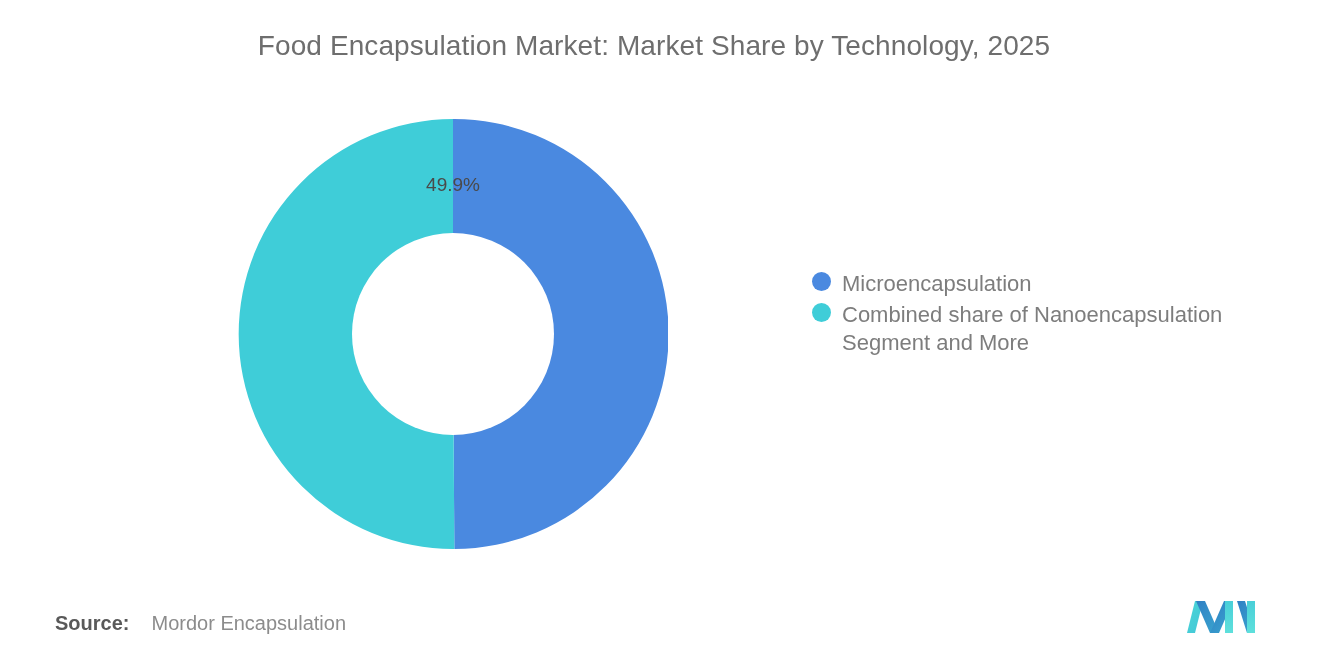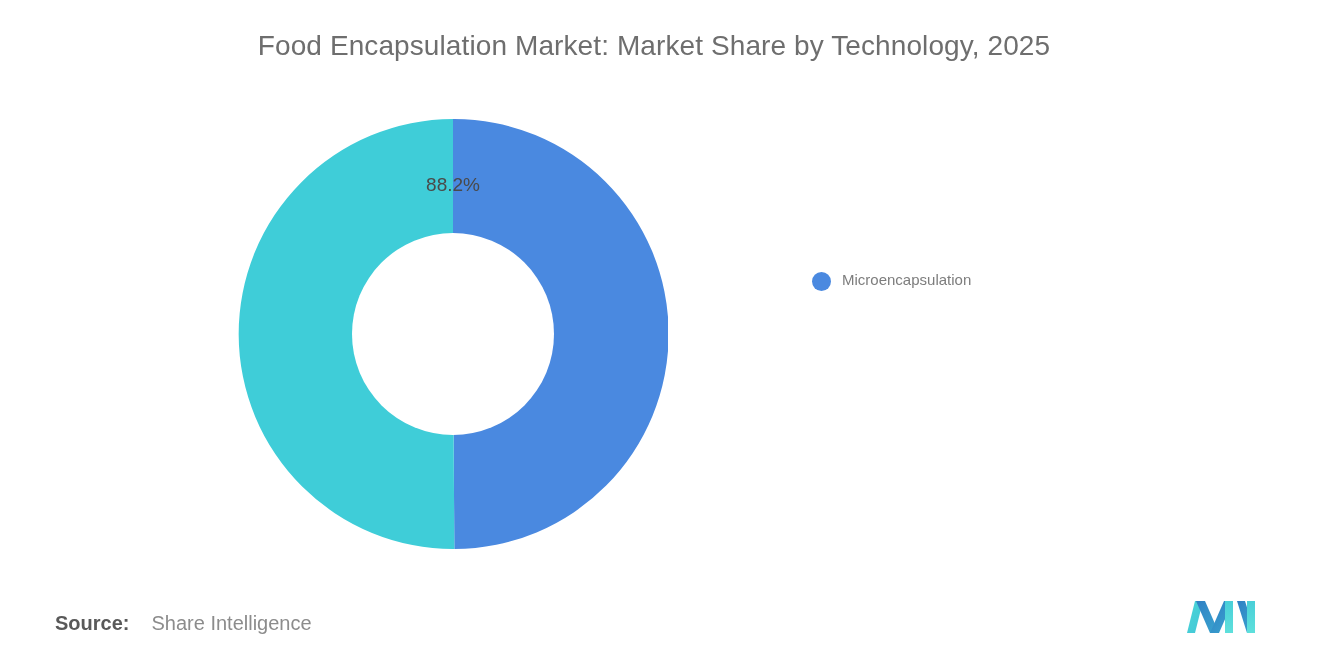--- a/index.html
+++ b/index.html
@@ -66,21 +66,21 @@
   }
   .legend-swatch {
     width: 19px;
     height: 19px;
     border-radius: 50%;
     flex: 0 0 19px;
     margin-top: 2px;
   }
   .legend-label {
     margin-left: 11px;
-    font-size: 15px;
+    font-size: 22px;
     color: #7d7d7d;
     line-height: 1.28;
     max-width: 398px;
   }
 
   
   #source-line {
     position: absolute;
     left: 55px;
     top: 612px;
@@ -113,32 +113,36 @@
 
 <div id="donut-wrap">
   <svg id="donut-svg" viewBox="0 0 430 430">
 
     <path id="slice-microencapsulation" d="M 215 215 L 215.00 0.00 A 215 215 0 0 1 216.35 430.00 Z" fill="#4a89e0"></path>
 
     <path id="slice-combined" d="M 215 215 L 216.35 430.00 A 215 215 0 1 1 215.00 0.00 Z" fill="#3fcdd8"></path>
 
     <circle id="donut-hole" cx="215" cy="215" r="101.0" fill="#ffffff"></circle>
   </svg>
-  <div id="slice-label-microencapsulation">88.2%</div>
+  <div id="slice-label-microencapsulation">49.9%</div>
 </div>
 
 <div id="legend">
   <div class="legend-item">
     <span class="legend-swatch" style="background:#4a89e0"></span>
     <span class="legend-label">Microencapsulation</span>
   </div>
+  <div class="legend-item">
+    <span class="legend-swatch" style="background:#3fcdd8"></span>
+    <span class="legend-label">Combined share of Nanoencapsulation Segment and More</span>
+  </div>
 </div>
 
 <div id="source-line">
-  <span id="source-label">Source:</span><span id="source-value">Share Intelligence</span>
+  <span id="source-label">Source:</span><span id="source-value">Mordor Encapsulation</span>
 </div>
 
 <svg id="brand-logo" viewBox="0 0 72 36">
   <defs>
     <linearGradient id="lgA" x1="0" y1="0" x2="1" y2="1">
       <stop offset="0%" stop-color="#4ad6d6"></stop>
       <stop offset="100%" stop-color="#43c6d8"></stop>
     </linearGradient>
     <linearGradient id="lgB" x1="0" y1="0" x2="1" y2="1">
       <stop offset="0%" stop-color="#2f7fc4"></stop>

